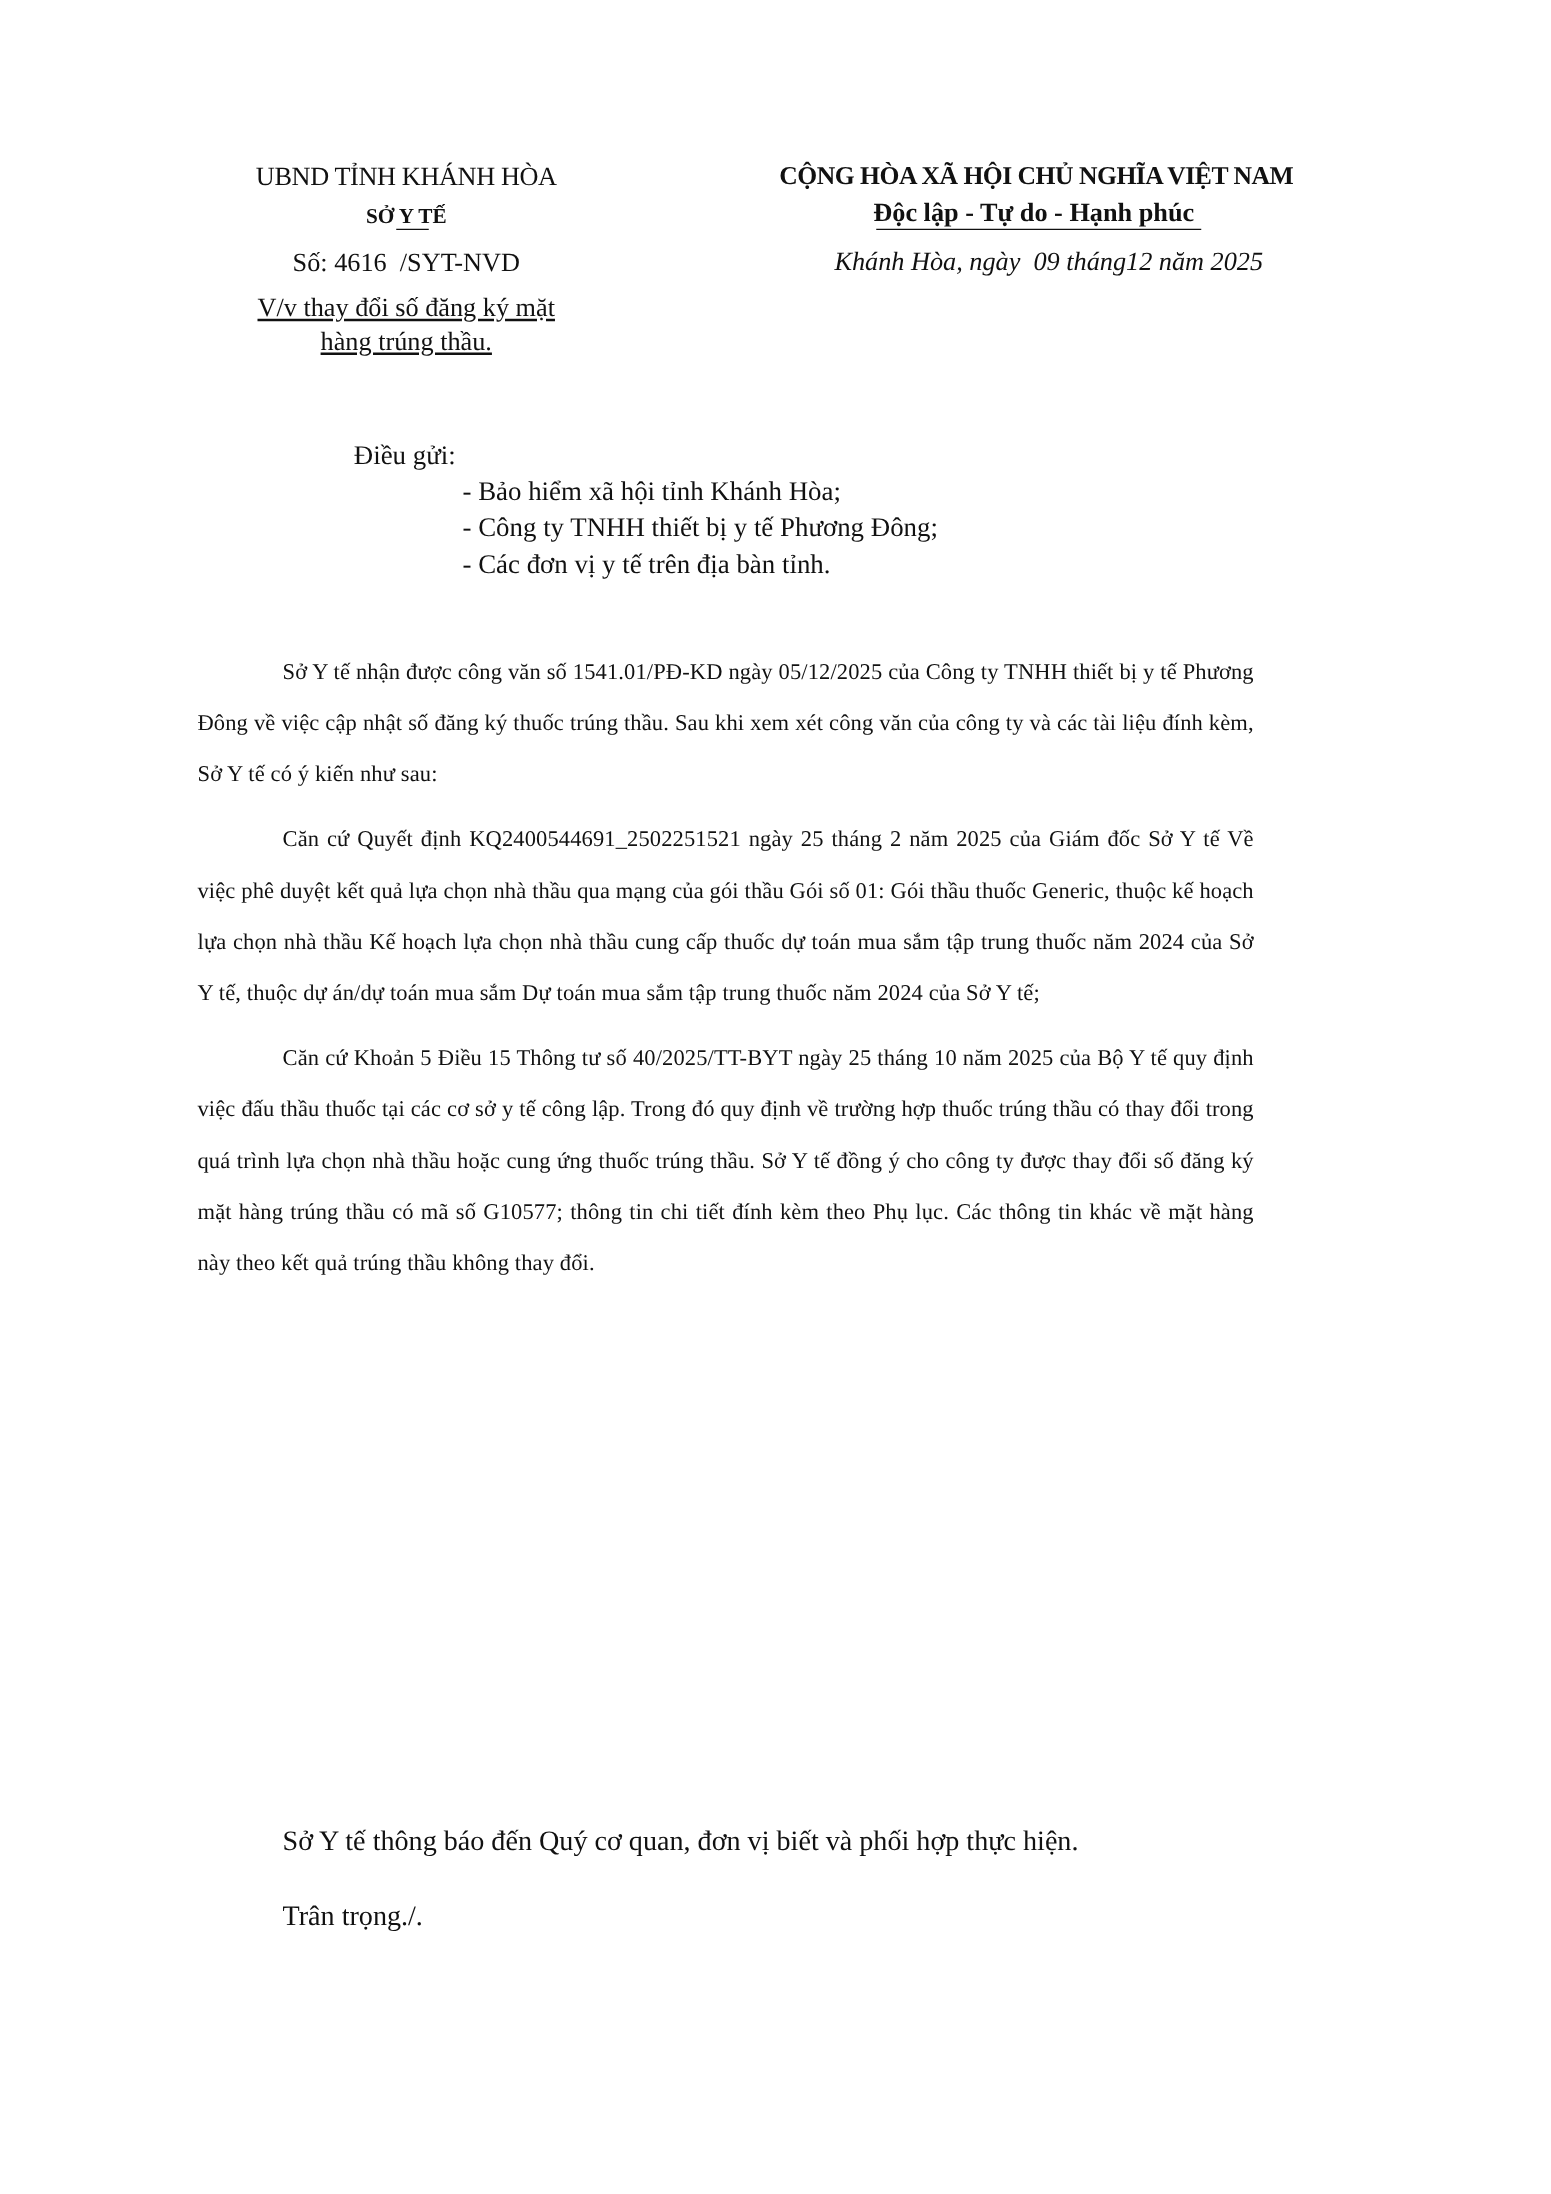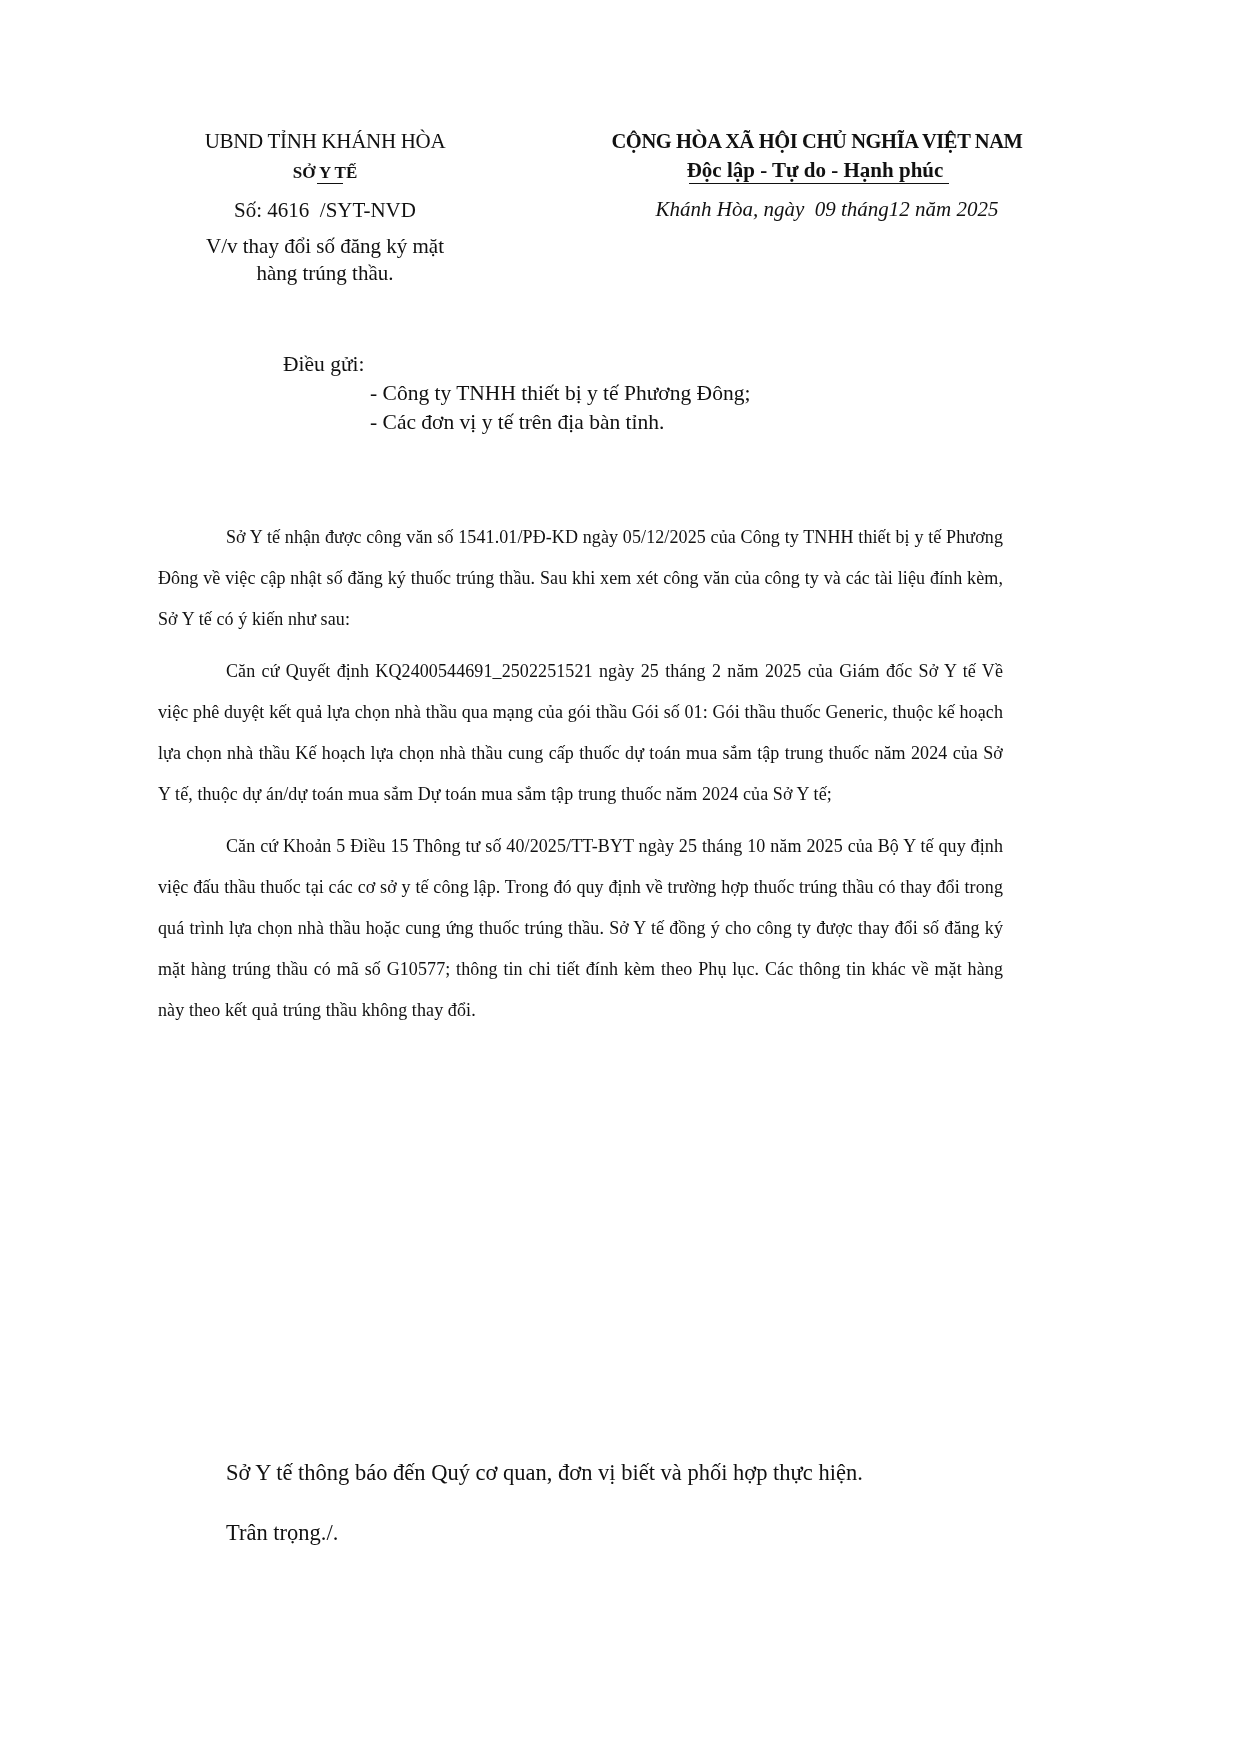--- a/index.html
+++ b/index.html
@@ -50,25 +50,26 @@
     }
     .hdr-left .docno {
       margin-top: 8px;
       font-size: 21px;
       line-height: 30px;
     }
     .hdr-left .subject {
       margin-top: 8px;
       font-size: 21px;
       line-height: 27px;
+      text-decoration: underline;
     }
     
     .hdr-right {
       position: absolute;
-      left: 552px;
+      left: 564px;
       top: 126px;
       width: 530px;
       text-align: center;
     }
     .hdr-right .nation {
       font-weight: bold;
       font-size: 20.5px;
       line-height: 30px;
       letter-spacing: -0.4px;
     }
@@ -153,20 +154,21 @@
     <div class="motto">
       <span>Độc lập - Tự do - Hạnh phúc</span>
       <span class="motto-ul"></span>
     </div>
     <div class="date" style="white-space: pre;">Khánh Hòa, ngày  09 tháng12 năm 2025</div>
   </div>
 
   <div class="recipients">
     <div>Điều gửi:</div>
     <div class="list">
+      <div>- Bảo hiểm xã hội tỉnh Khánh Hòa;</div>
       <div>- Công ty TNHH thiết bị y tế Phương Đông;</div>
       <div>- Các đơn vị y tế trên địa bàn tỉnh.</div>
     </div>
   </div>
 
   <div class="body">
     <p>Sở Y tế nhận được công văn số 1541.01/PĐ-KD ngày 05/12/2025 của Công ty TNHH thiết bị y tế Phương Đông về việc cập nhật số đăng ký thuốc trúng thầu. Sau khi xem xét công văn của công ty và các tài liệu đính kèm, Sở Y tế có ý kiến như sau:</p>
     <p>Căn cứ Quyết định KQ2400544691_2502251521 ngày 25 tháng 2 năm 2025 của Giám đốc Sở Y tế Về việc phê duyệt kết quả lựa chọn nhà thầu qua mạng của gói thầu Gói số 01: Gói thầu thuốc Generic, thuộc kế hoạch lựa chọn nhà thầu Kế hoạch lựa chọn nhà thầu cung cấp thuốc dự toán mua sắm tập trung thuốc năm 2024 của Sở Y tế, thuộc dự án/dự toán mua sắm Dự toán mua sắm tập trung thuốc năm 2024 của Sở Y tế;</p>
     <p>Căn cứ Khoản 5 Điều 15 Thông tư số 40/2025/TT-BYT ngày 25 tháng 10 năm 2025 của Bộ Y tế quy định việc đấu thầu thuốc tại các cơ sở y tế công lập. Trong đó quy định về trường hợp thuốc trúng thầu có thay đổi trong quá trình lựa chọn nhà thầu hoặc cung ứng thuốc trúng thầu. Sở Y tế đồng ý cho công ty được thay đổi số đăng ký mặt hàng trúng thầu có mã số G10577; thông tin chi tiết đính kèm theo Phụ lục. Các thông tin khác về mặt hàng này theo kết quả trúng thầu không thay đổi.</p>
   </div>

